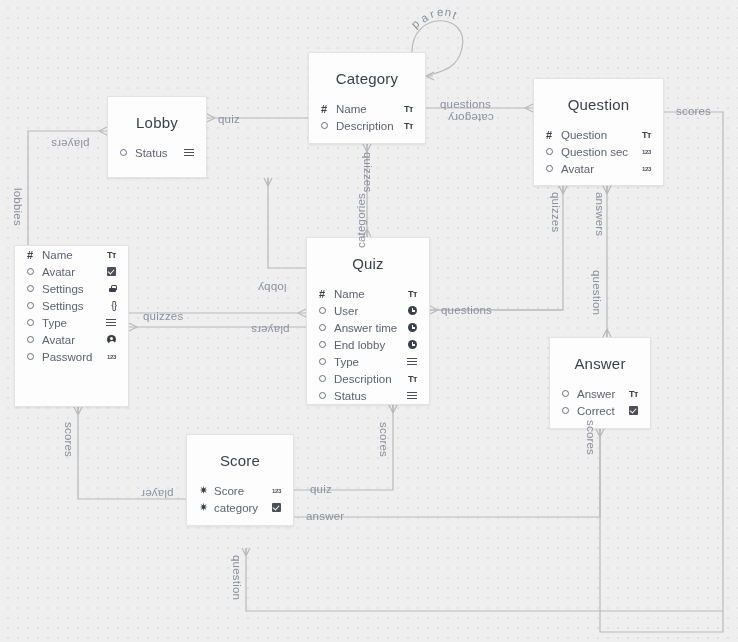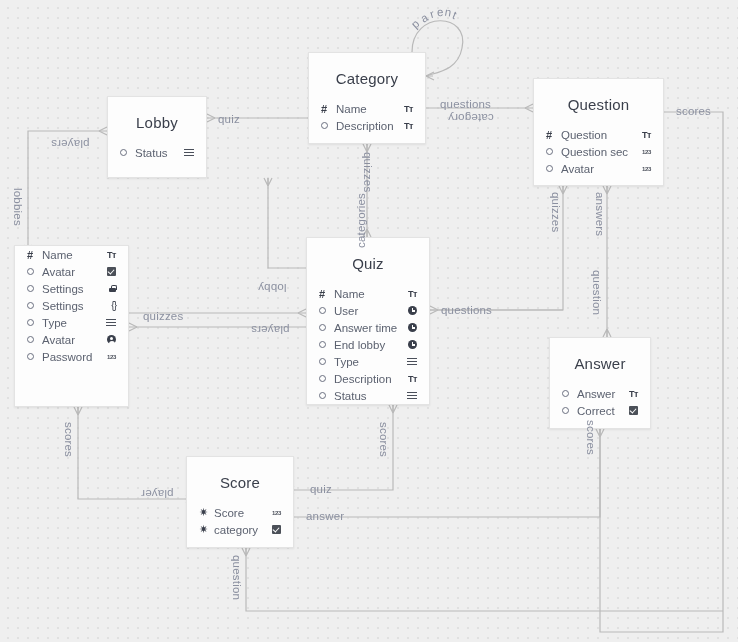--- a/index.html
+++ b/index.html
@@ -369,21 +369,21 @@
             <i class="g-circle"></i>
           </span>
         <span class="nm">Correct</span>
         <span class="ty">
             <i class="t-check"></i>
           </span>
       </div>
     </div>
   </div>
 
-  <div class="entity" style="left:186px;top:456px;width:108px;height:92px;">
+  <div class="entity" style="left:186px;top:434px;width:108px;height:92px;">
     <div class="ent-title">Score</div>
     <div class="attrs">
       <div class="attr">
         <span class="key g-star"></span>
         <span class="nm">Score</span>
         <span class="ty t-num"></span>
       </div>
       <div class="attr">
         <span class="key g-star"></span>
         <span class="nm">category</span>

